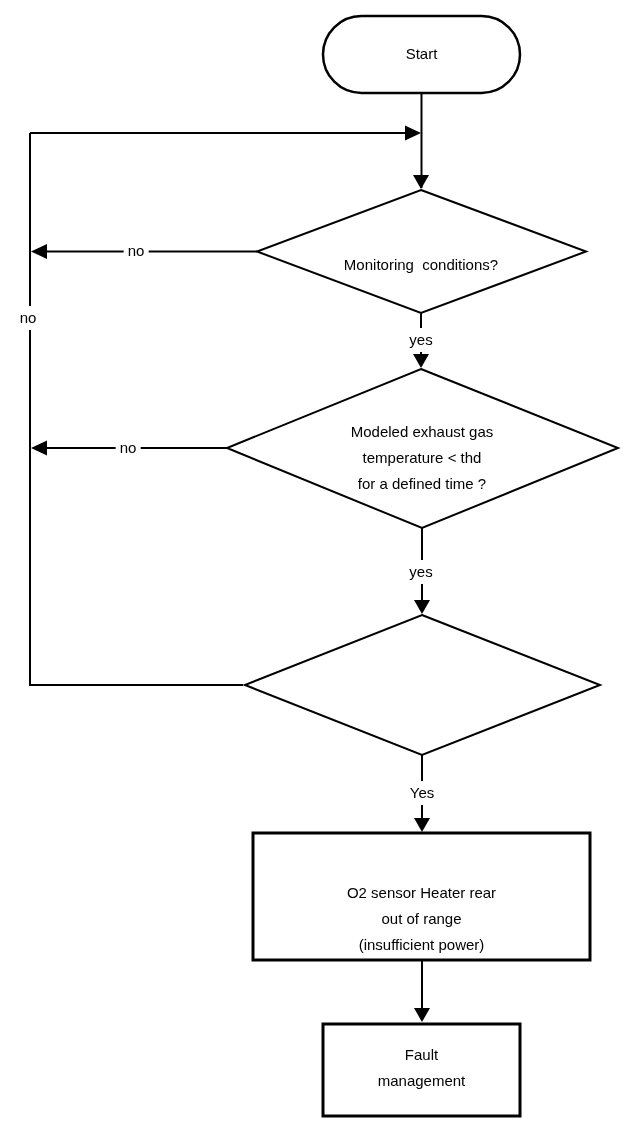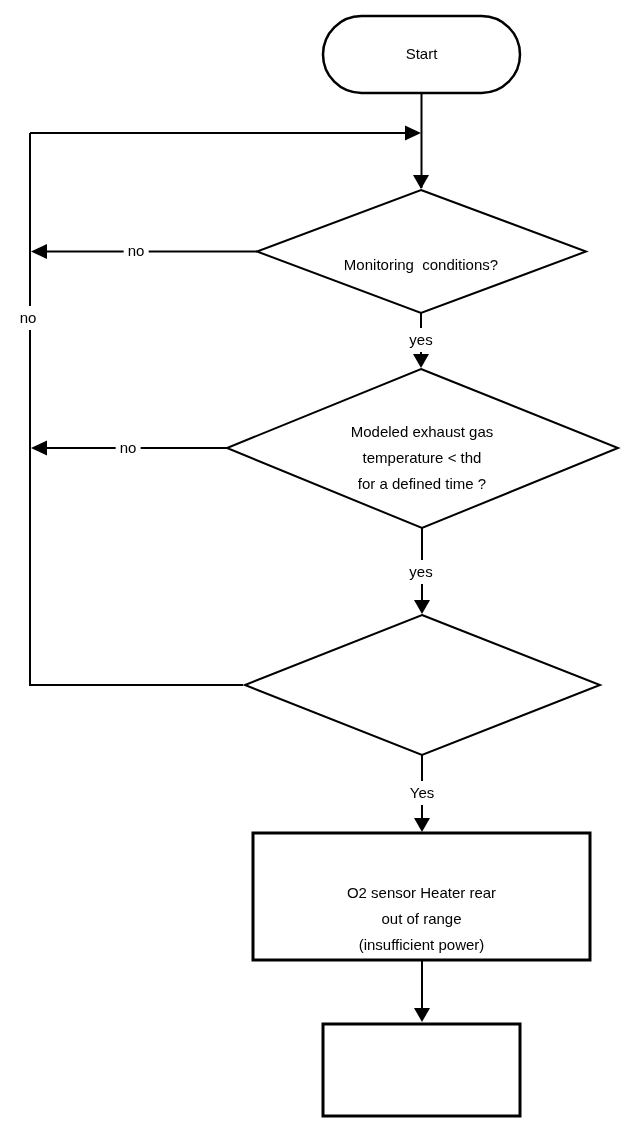--- a/index.html
+++ b/index.html
@@ -70,20 +70,22 @@
   </svg>
 
   <div class="lbl" style="left:421.5px; top:54px;">Start</div>
   <div class="lbl" style="left:421px; top:265px;">Monitoring  conditions?</div>
   <div class="lbl" style="left:422px; top:449px;margin-top:9px;">Modeled exhaust gas
 temperature &lt; thd
 for a defined time ?</div>
   <div class="lbl" style="left:421.5px; top:897px;margin-top:22px;">O2 sensor Heater rear
 out of range
 (insufficient power)</div>
+  <div class="lbl" style="left:421.5px; top:1068px;">Fault
+management</div>
 
   <div class="lbl edge-lbl" style="left:136px; top:251px;">no</div>
   <div class="lbl edge-lbl" style="left:128px; top:448px;">no</div>
   <div class="lbl edge-lbl" style="left:28px; top:318px;">no</div>
   <div class="lbl edge-lbl" style="left:421px; top:340px;">yes</div>
   <div class="lbl edge-lbl" style="left:421px; top:572px;">yes</div>
   <div class="lbl edge-lbl" style="left:422px; top:793px;">Yes</div>
 
 </div>
 

